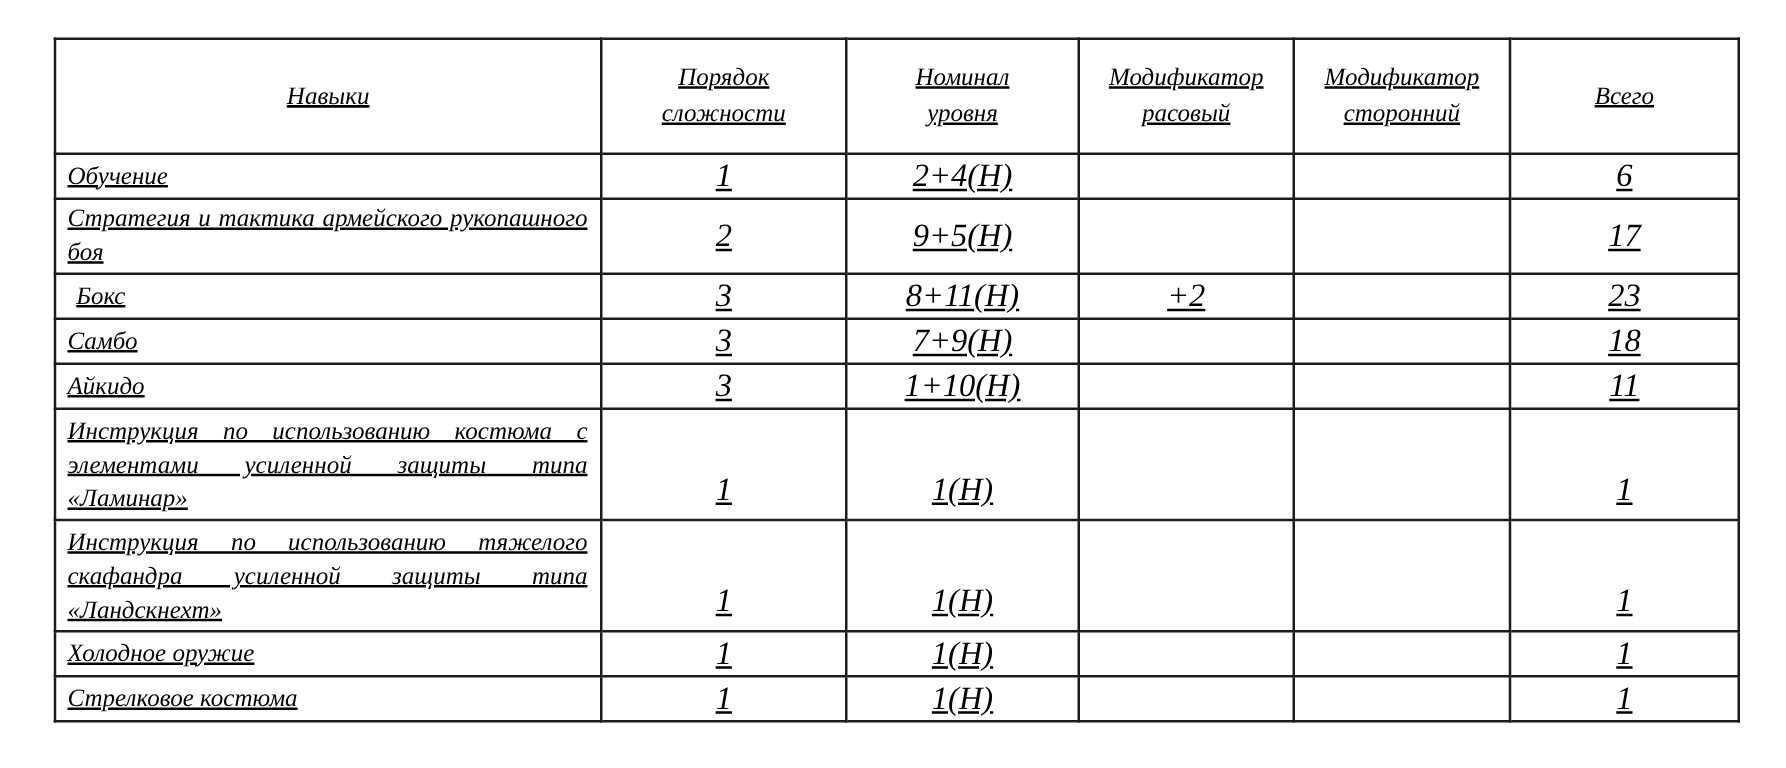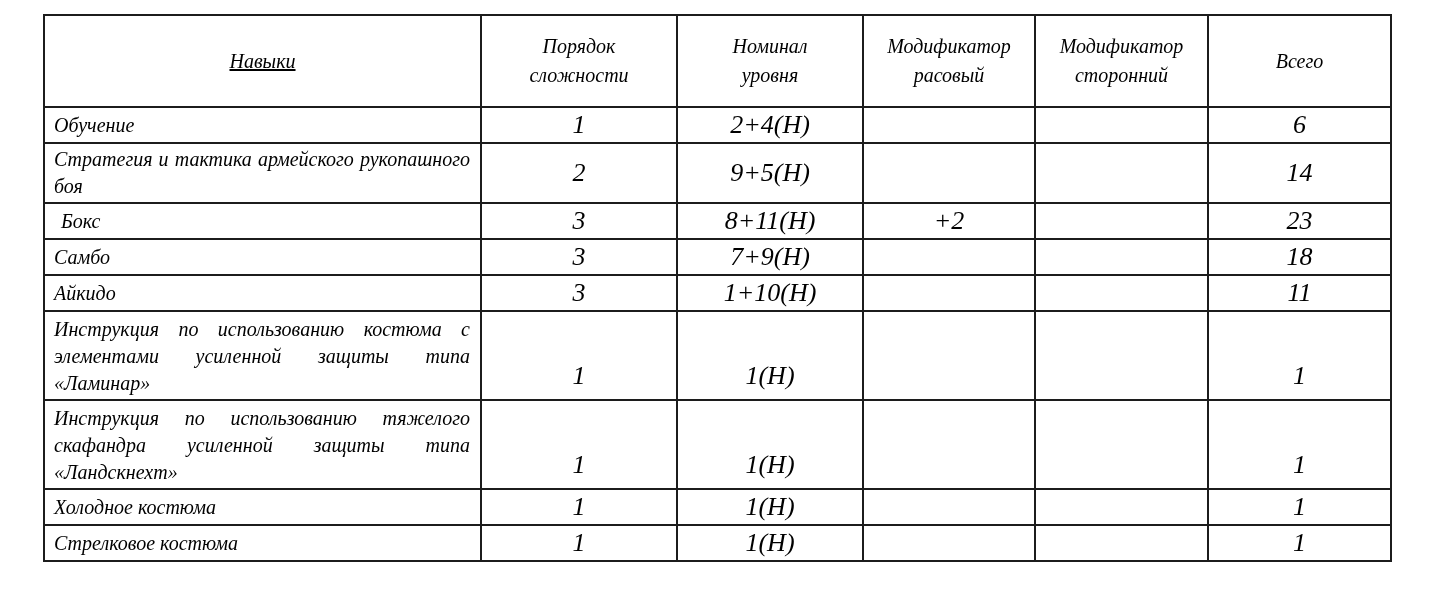--- a/index.html
+++ b/index.html
@@ -8,21 +8,22 @@
     background: #ffffff;
     width: 1429px;
     height: 614px;
     overflow: hidden;
     font-family: "Liberation Serif", serif;
     color: #000000;
   }
   .sheet {
     position: absolute;
     left: 43px;
-    top: 14px;
+    top: 30px;
+    text-decoration: underline;
   }
   table.skills {
     border-collapse: collapse;
     table-layout: fixed;
     width: 1347px;
     background: #ffffff;
   }
   table.skills th,
   table.skills td {
     border: 2px solid #1c1c1c;
@@ -106,21 +107,21 @@
         <td class="num"></td>
         <td class="num"></td>
         <td class="num">6</td>
       </tr>
       <tr class="r-mid">
         <td class="skill justify">Стратегия и тактика армейского рукопашного боя</td>
         <td class="num">2</td>
         <td class="num">9+5(Н)</td>
         <td class="num"></td>
         <td class="num"></td>
-        <td class="num">14</td>
+        <td class="num">17</td>
       </tr>
       <tr class="r-std">
         <td class="skill indent">Бокс</td>
         <td class="num">3</td>
         <td class="num">8+11(Н)</td>
         <td class="num">+2</td>
         <td class="num"></td>
         <td class="num">23</td>
       </tr>
       <tr class="r-std">
@@ -149,21 +150,21 @@
       </tr>
       <tr class="r-big2 tall">
         <td class="skill justify">Инструкция по использованию тяжелого скафандра усиленной защиты типа «Ландскнехт»</td>
         <td class="num">1</td>
         <td class="num">1(Н)</td>
         <td class="num"></td>
         <td class="num"></td>
         <td class="num">1</td>
       </tr>
       <tr class="r-std">
-        <td class="skill">Холодное костюма</td>
+        <td class="skill">Холодное оружие</td>
         <td class="num">1</td>
         <td class="num">1(Н)</td>
         <td class="num"></td>
         <td class="num"></td>
         <td class="num">1</td>
       </tr>
       <tr class="r-std">
         <td class="skill">Стрелковое костюма</td>
         <td class="num">1</td>
         <td class="num">1(Н)</td>

